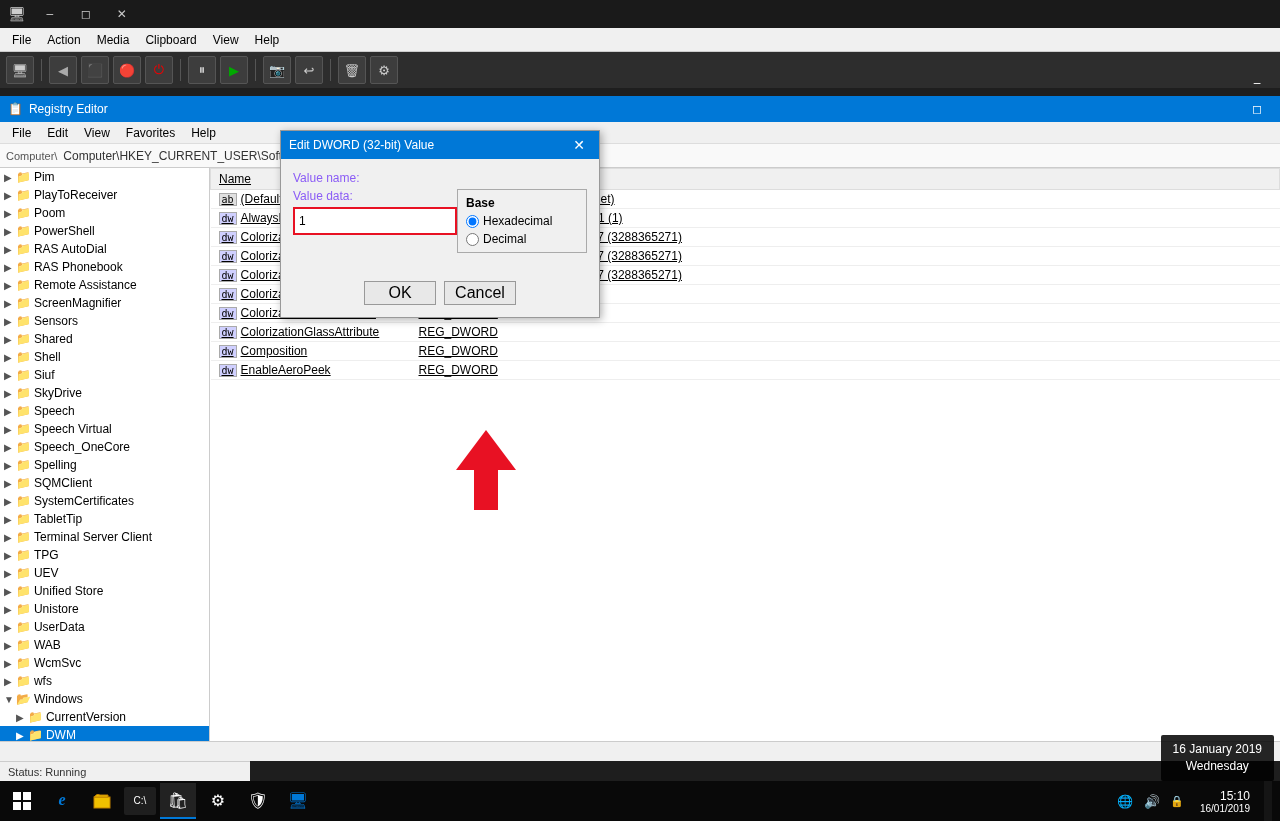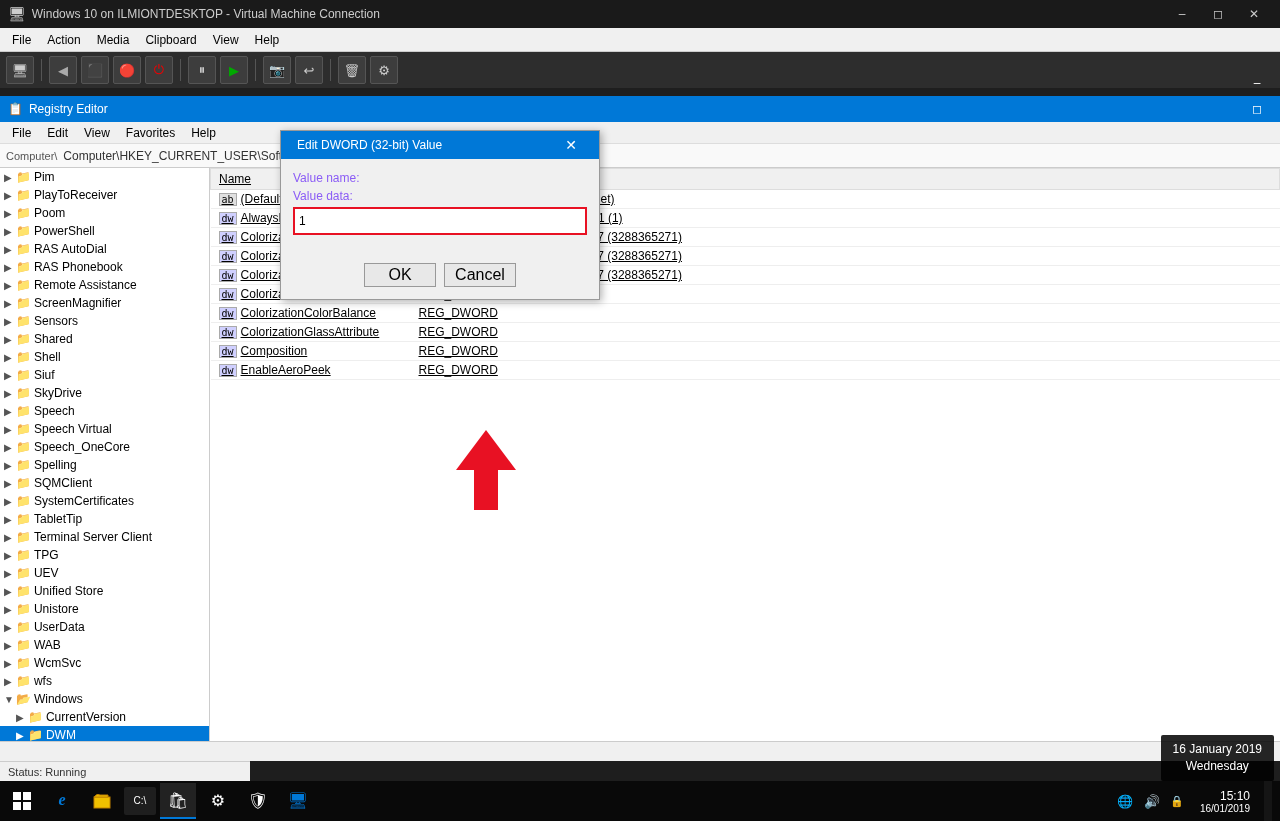--- a/index.html
+++ b/index.html
@@ -127,21 +127,21 @@
       border: 1px solid #999;
       box-shadow: 2px 2px 8px rgba(0,0,0,0.3);
       pointer-events: all;
     }
     .dialog-titlebar {
       height: 28px;
       background: #0078d7;
       color: white;
       display: flex;
       align-items: center;
-      padding: 0 16px;
+      padding: 0 8px;
       font-size: 12px;
     }
     .dialog-titlebar-text { flex: 1; }
     .dialog-close { width: 24px; height: 24px; border: none; background: transparent; color: white; cursor: pointer; font-size: 14px; display: flex; align-items: center; justify-content: center; }
     .dialog-body { padding: 12px; }
     .dialog-label { font-size: 12px; color: #8b5cf6; margin-bottom: 4px; }
     .dialog-input {
       width: 100%;
       height: 24px;
       border: 1px solid #999;
@@ -268,21 +268,20 @@
       border-radius: 2px;
     }
   </style>
 </head>
 <body>
 
 <div style="position:relative; width:1280px; height:821px; background:#1e1e1e; overflow:hidden;">
 
   <div class="vm-titlebar">
     <span style="margin-right:6px; font-size:14px;">🖥</span>
-    <span style="flex:1; font-size:12px;">Windows 10 on ILMIONTDESKTOP - Virtual Machine Connection</span>
     <div class="vm-titlebar-controls">
       <button class="vm-titlebar-btn">–</button>
       <button class="vm-titlebar-btn">◻</button>
       <button class="vm-titlebar-btn close">✕</button>
     </div>
   </div>
 
   <div class="menu-bar" style="background:#f0f0f0;">
     <span class="menu-item">File</span>
     <span class="menu-item">Action</span>
@@ -579,20 +578,35 @@
       <button class="dialog-close">✕</button>
     </div>
     <div class="dialog-body">
       <div class="dialog-label">Value name:</div>
 
       <div style="display:flex; margin-bottom:10px;">
         <div style="flex:1;">
           <div class="dialog-label">Value data:</div>
           <div class="value-input-wrapper">
             <input class="value-input" type="text" value="1" style="">
+          </div>
+        </div>
+        <div style="flex:0 0 130px;">
+          <div style="border:1px solid #aaa; padding:6px 8px;">
+            <div style="font-size:12px; font-weight:bold; margin-bottom:4px;">Base</div>
+            <div class="radio-group">
+              <label class="radio-label">
+                <input type="radio" name="base" checked="" style="">
+                <span>Hexadecimal</span>
+              </label>
+              <label class="radio-label">
+                <input type="radio" name="base" style="">
+                <span>Decimal</span>
+              </label>
+            </div>
           </div>
         </div>
       </div>
     </div>
     <div class="dialog-buttons">
       <button class="dialog-btn primary">OK</button>
       <button class="dialog-btn">Cancel</button>
     </div>
   </div>
 

